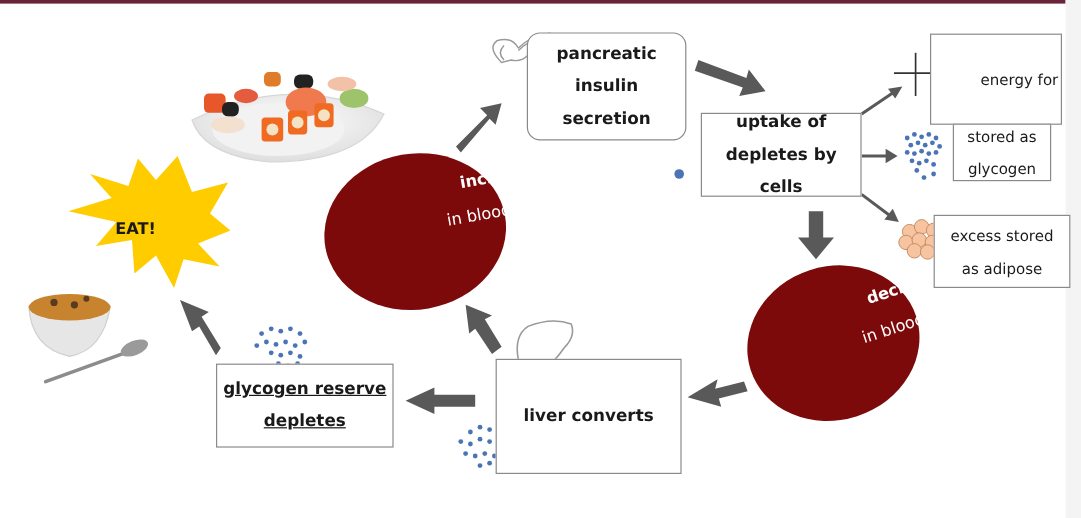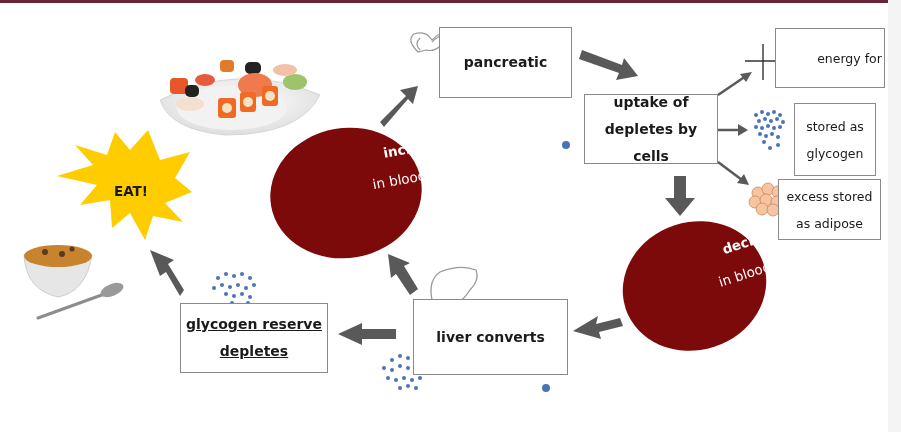--- a/index.html
+++ b/index.html
@@ -194,55 +194,56 @@
   <g stroke="#595959" stroke-width="2.5" fill="#595959">
     <line x1="718" y1="95" x2="746" y2="76"></line>
     <polygon points="752,72 740,74 746,82" stroke="none"></polygon>
     <line x1="718" y1="130" x2="740" y2="130"></line>
     <polygon points="748,130 738,124 738,136" stroke="none"></polygon>
     <line x1="718" y1="162" x2="742" y2="180"></line>
     <polygon points="749,185 737,183 744,174" stroke="none"></polygon>
   </g>
 </svg>
 
-<div class="eat" style="left:114px; top:183px;text-align:center;">EAT!</div>
+<div class="eat" style="left:96px; top:183px;text-align:center;">EAT!</div>
 
 <div class="blob" style="left:270px; top:128px; width:152px; height:130px; transform:rotate(-10deg);">
   <span class="t1" style="top:24px;">increase</span>
   <span class="t2" style="top:53px;">in blood sugar</span>
 </div>
 
 <div class="blob" style="left:622px; top:222px; width:145px; height:128px; transform:rotate(-18deg);">
   <span class="t1" style="top:30px;">decrease</span>
   <span class="t2" style="top:60px;">in blood sugar</span>
 </div>
 
-<div class="box bold" style="left:439px; top:27px; width:133px; height:71px;">
+<div class="box bold" style="left:439px; top:27px; width:133px; height:90px;border-radius:11px;">
   <span class="l">pancreatic</span>
+  <span class="l">insulin secretion</span>
 </div>
 
 <div class="box bold" style="left:584px; top:94px; width:134px; height:70px;">
   <span class="l">uptake of</span>
   <span class="l">depletes by cells</span>
 </div>
 
-<div class="box reg" style="left:775px; top:28px; width:110px; height:60px;padding-left:39px;">
+<div class="box reg" style="left:775px; top:28px; width:110px; height:76px;padding-left:39px;">
   <span class="l">energy for</span>
 </div>
 
-<div class="box reg" style="left:794px; top:103px; width:82px; height:73px;">
+<div class="box reg" style="left:794px; top:103px; width:82px; height:48px;">
   <span class="l">stored as</span>
   <span class="l">glycogen</span>
 </div>
 
-<div class="box reg" style="left:778px; top:179px; width:103px; height:61px;">
+<div class="box reg" style="left:778px; top:179px; width:114px; height:61px;">
   <span class="l">excess stored</span>
   <span class="l">as adipose</span>
 </div>
 
-<div class="box bold" style="left:413px; top:299px; width:155px; height:76px;">
+<div class="box bold" style="left:413px; top:299px; width:155px; height:96px;">
   <span class="l">liver converts</span>
 </div>
 
 <div class="box bold" style="left:180px; top:303px; width:148px; height:70px;text-decoration:underline;">
   <span class="l">glycogen reserve</span>
   <span class="l">depletes</span>
 </div>
 
 </body></html>

